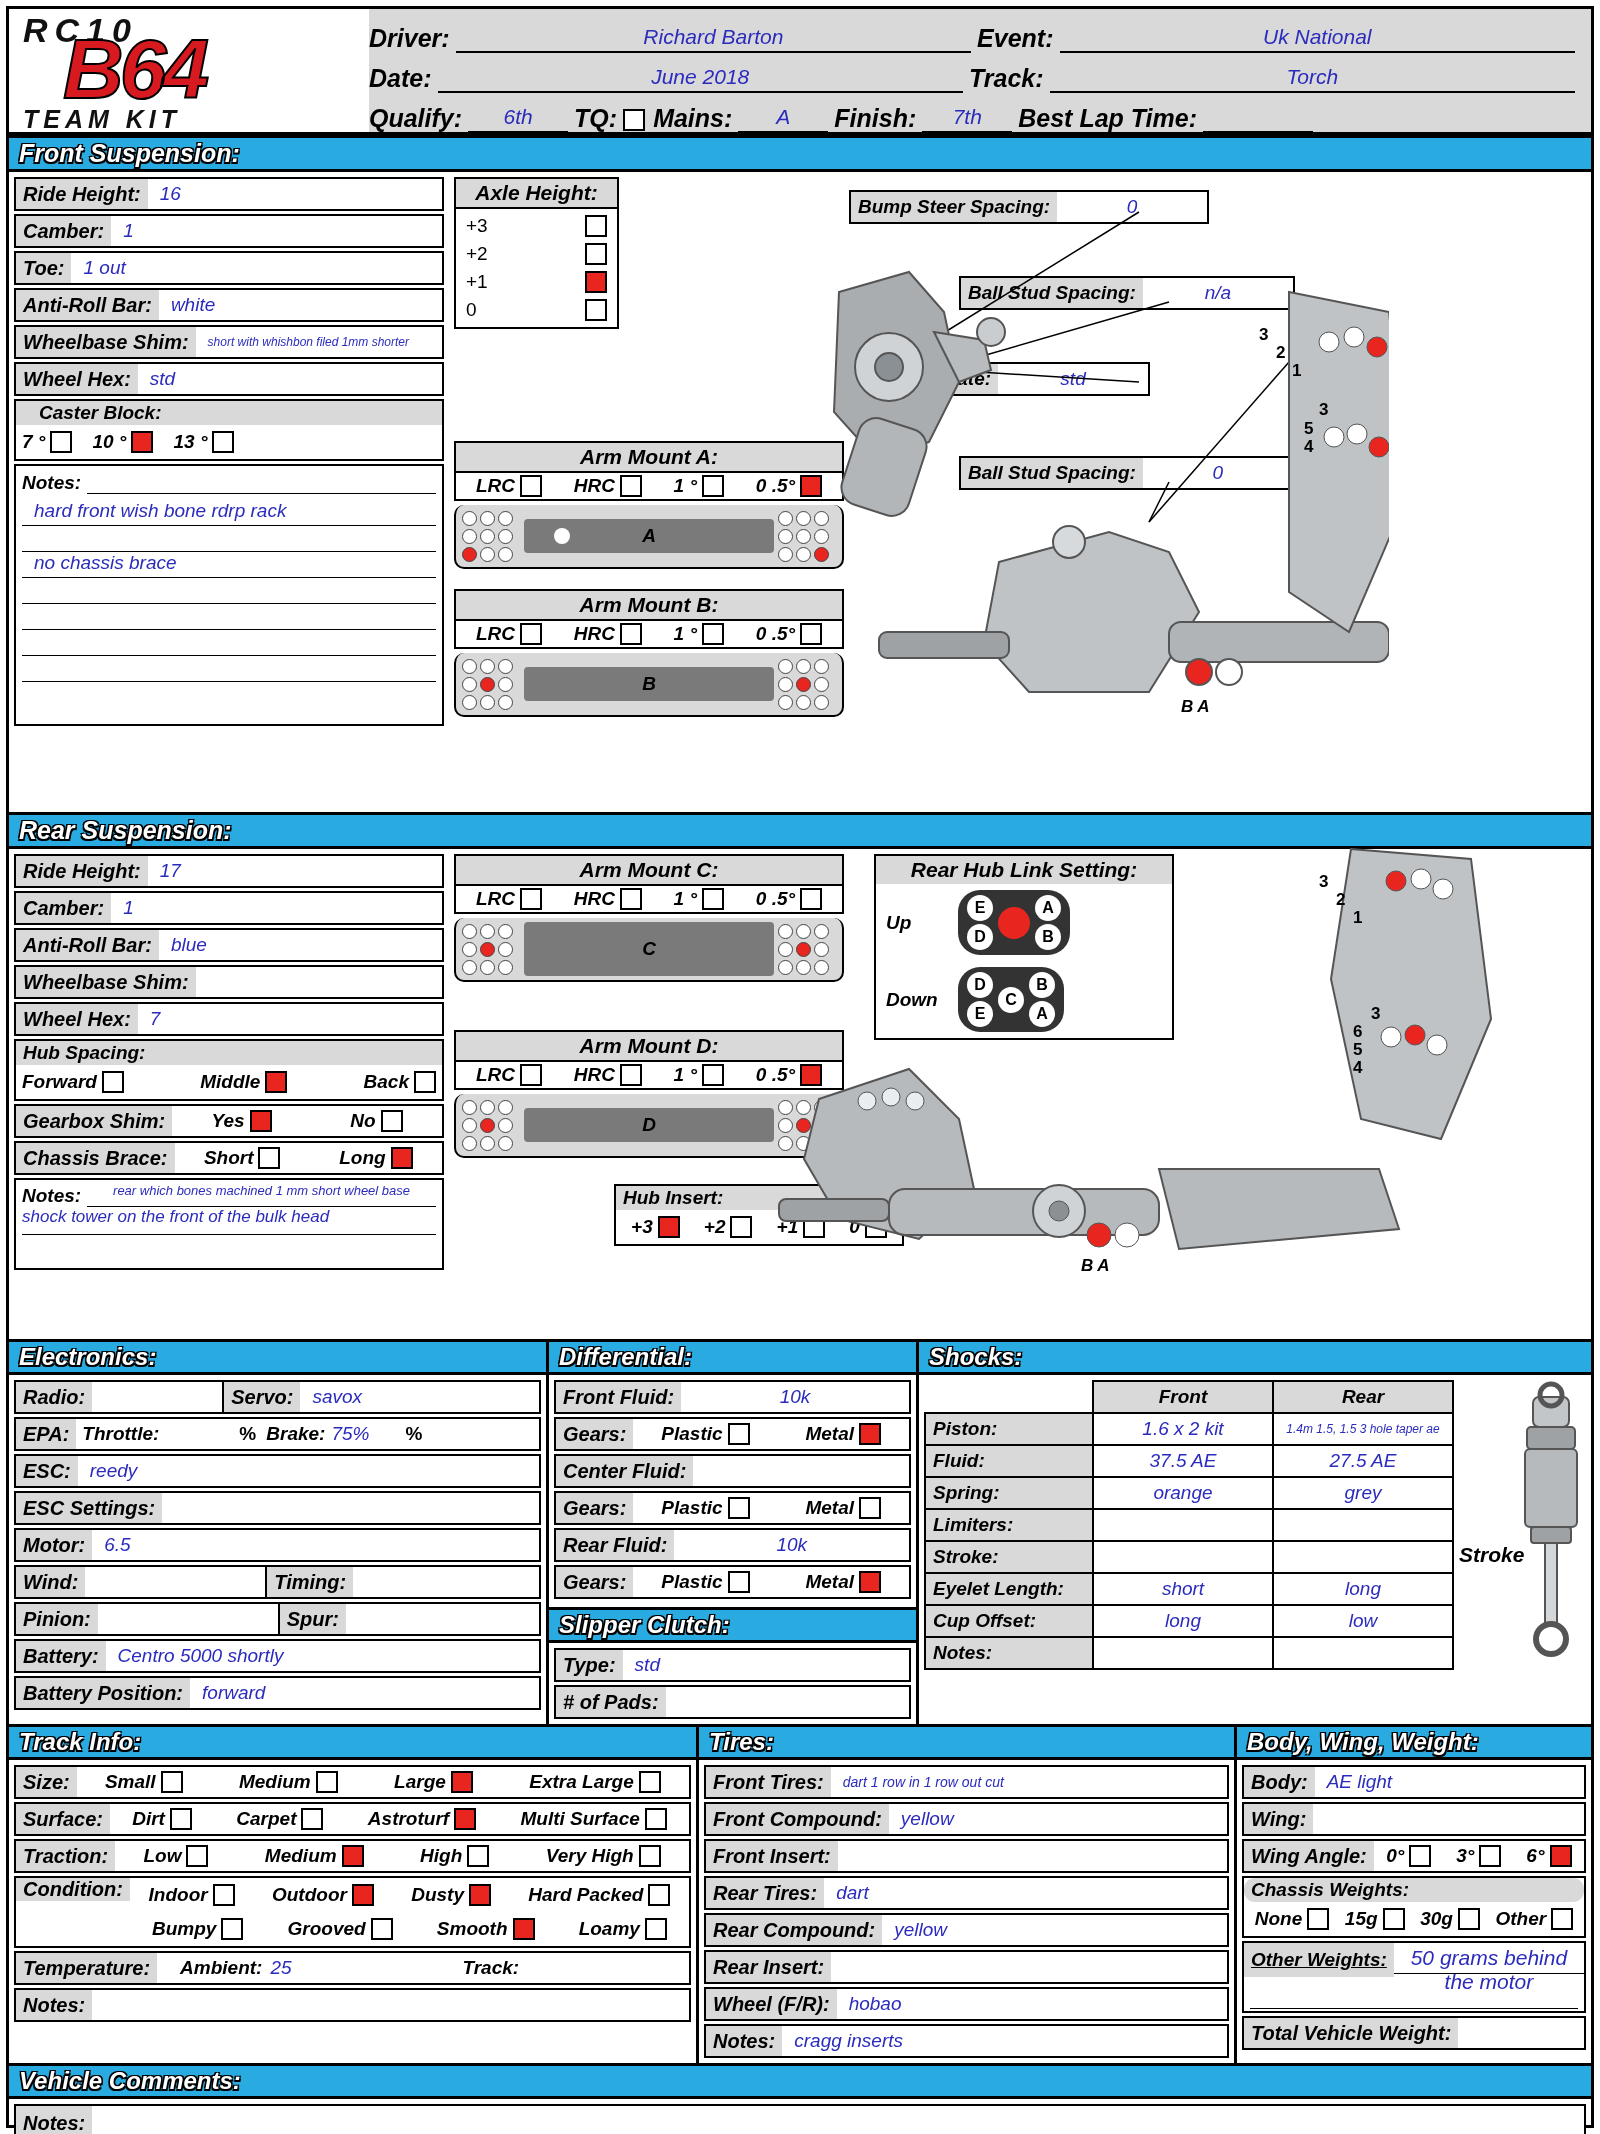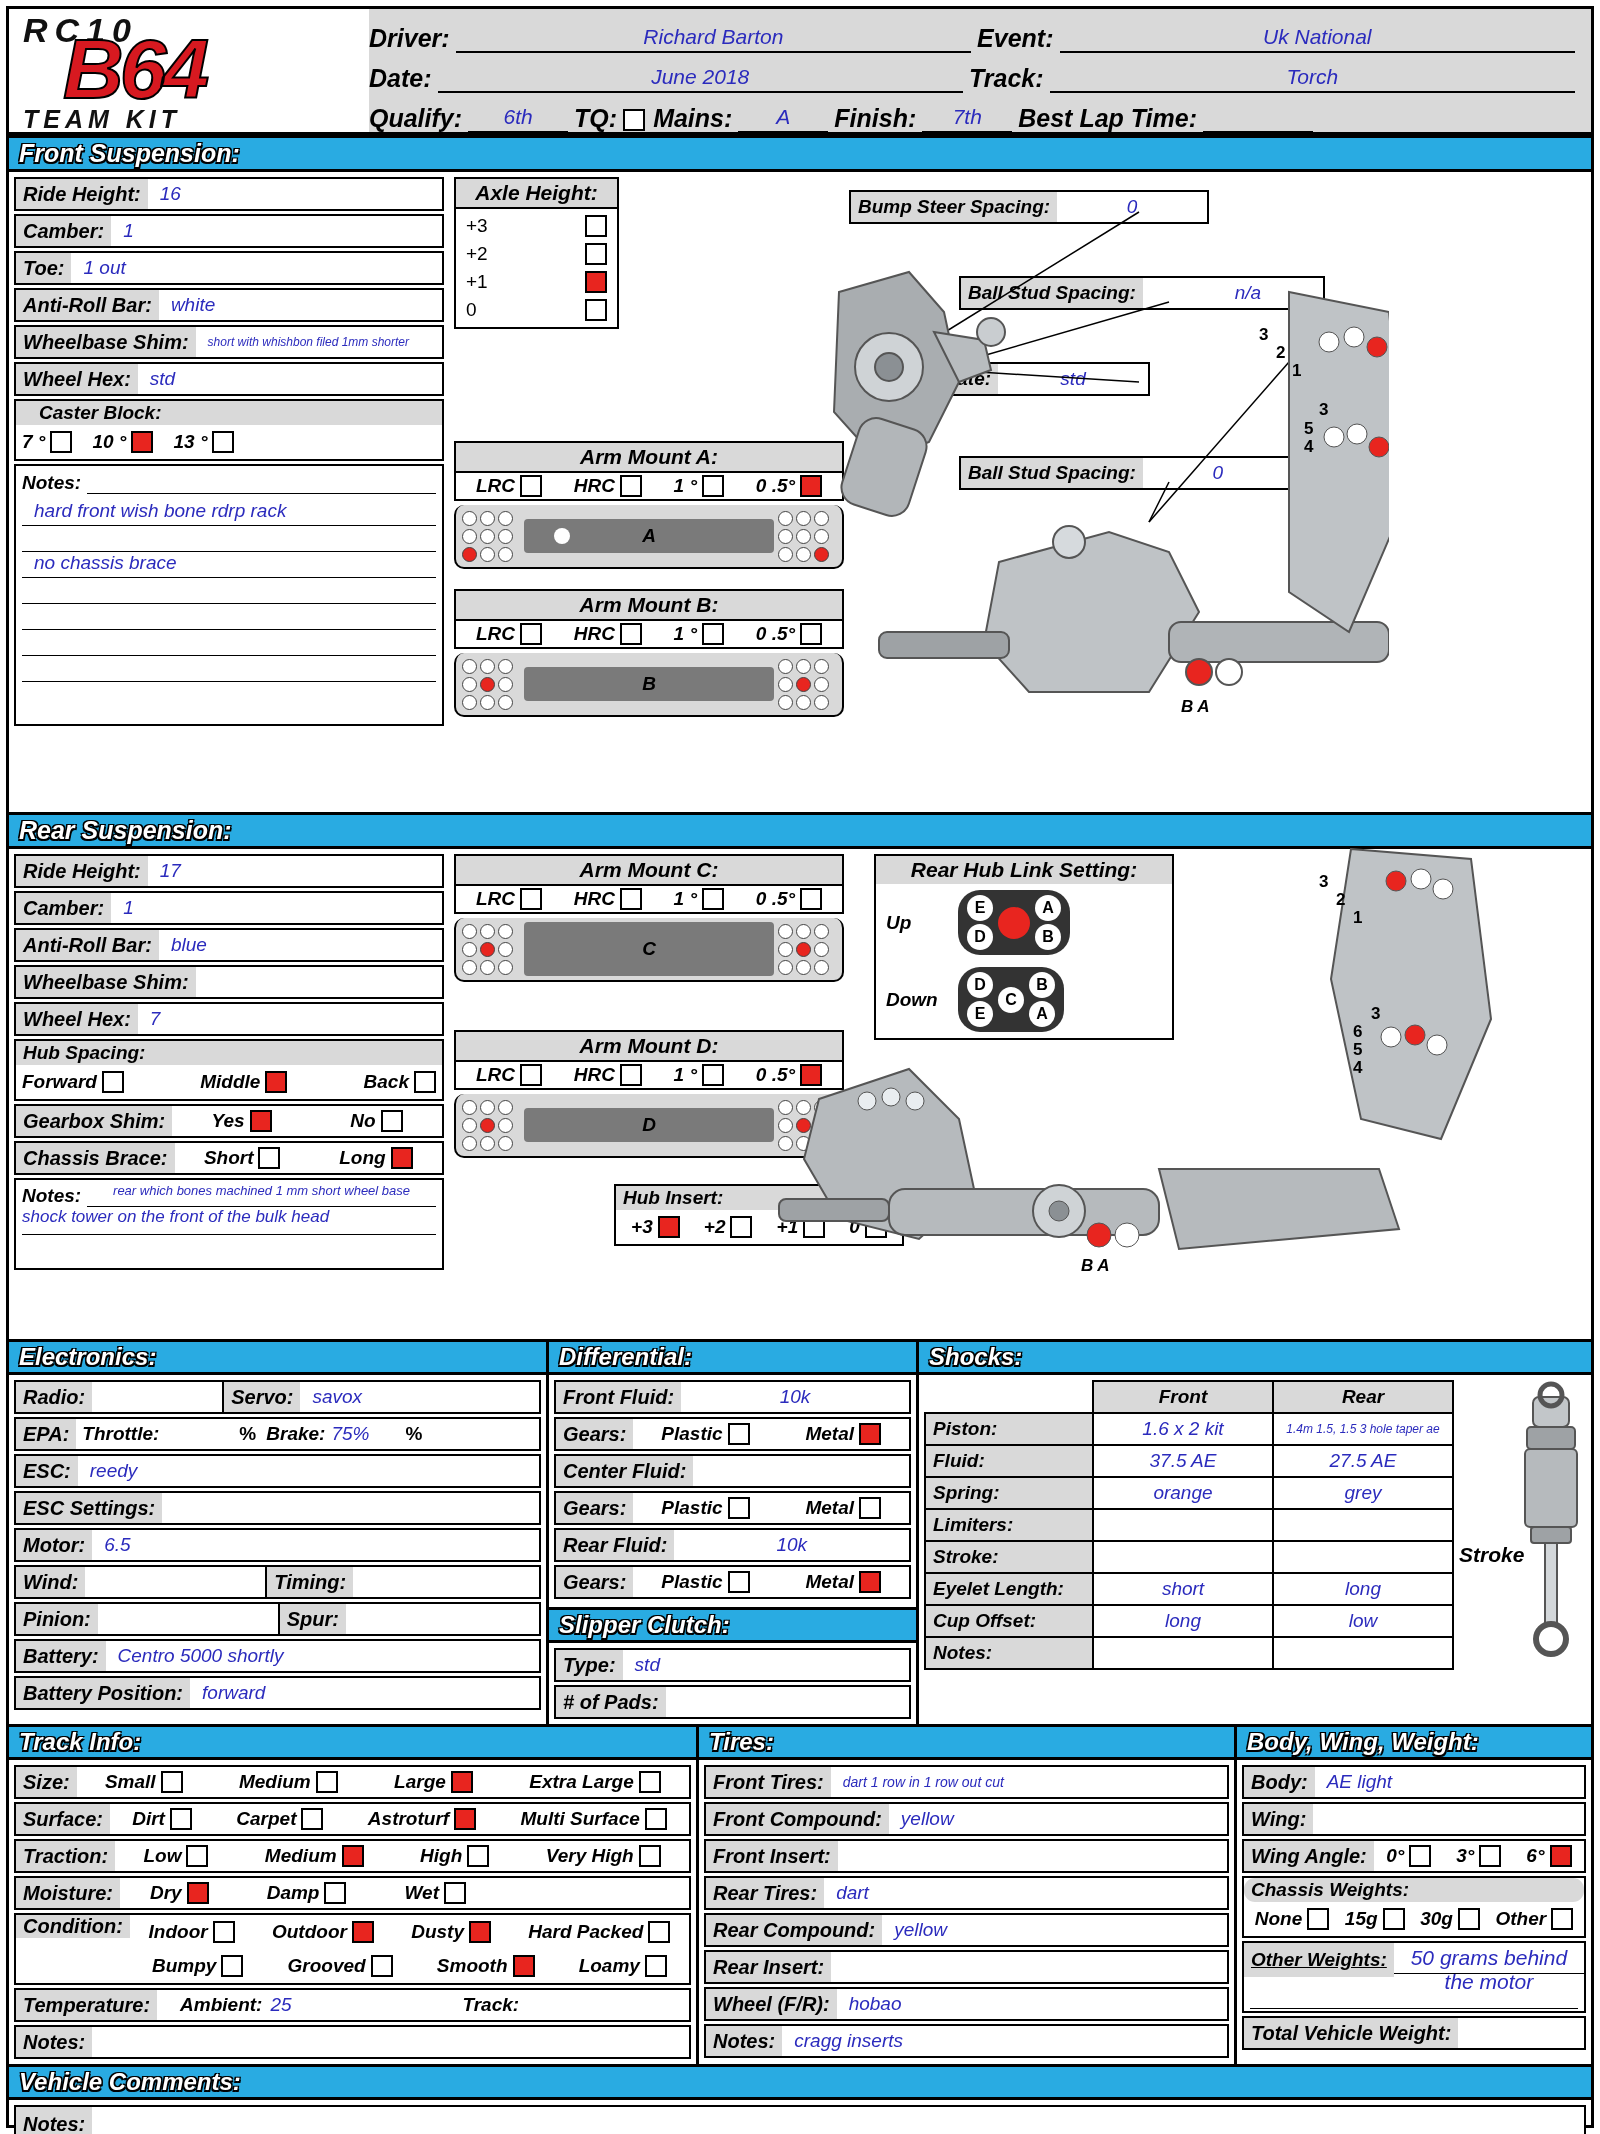--- a/index.html
+++ b/index.html
@@ -325,21 +325,21 @@
       </div>
     </div>
 
     <div class="col illus" style="flex:1; position:relative;">
       <div style="position:absolute; left:0px; top:18px; border:2px solid #000; display:flex; height:34px; align-items:center; background:#fff;">
         <span class="lab" style="background:#d9d9d9; font-weight:bold; font-style:italic; padding:0 7px; height:100%; display:flex; align-items:center;">Bump Steer Spacing:</span>
         <span style="width:150px; text-align:center; color:#2b2bbd; font-style:italic;">0</span>
       </div>
       <div style="position:absolute; left:110px; top:104px; border:2px solid #000; display:flex; height:34px; align-items:center; background:#fff;">
         <span style="background:#d9d9d9; font-weight:bold; font-style:italic; padding:0 7px; height:100%; display:flex; align-items:center;">Ball Stud Spacing:</span>
-        <span style="width:150px; text-align:center; color:#2b2bbd; font-style:italic;margin-left:30px;">n/a</span>
+        <span style="width:150px; text-align:center; color:#2b2bbd; font-style:italic;">n/a</span>
       </div>
       <div style="position:absolute; left:0px; top:190px; border:2px solid #000; display:flex; height:34px; align-items:center; background:#fff;">
         <span style="background:#d9d9d9; font-weight:bold; font-style:italic; padding:0 7px; height:100%; display:flex; align-items:center;">Steering Plate:</span>
         <span style="width:150px; text-align:center; color:#2b2bbd; font-style:italic;">std</span>
       </div>
       <div style="position:absolute; left:110px; top:284px; border:2px solid #000; display:flex; height:34px; align-items:center; background:#fff;">
         <span style="background:#d9d9d9; font-weight:bold; font-style:italic; padding:0 7px; height:100%; display:flex; align-items:center;">Ball Stud Spacing:</span>
         <span style="width:150px; text-align:center; color:#2b2bbd; font-style:italic;">0</span>
       </div>
 
@@ -912,37 +912,20 @@
             <span class="chk">
                   <span>High</span>
                   <span class="cb"></span>
                 </span>
             <span class="chk">
                   <span>Very High</span>
                   <span class="cb"></span>
                 </span>
           </span>
         </div>
-        <div class="row">
-              <span class="lab">Moisture:</span>
-          <span style="flex:1; display:flex; justify-content:flex-start; gap:58px; padding-left:30px; align-items:center; font-weight:bold; font-style:italic;">
-            <span class="chk">
-                  <span>Dry</span>
-                  <span class="cb on"></span>
-                </span>
-            <span class="chk">
-                  <span>Damp</span>
-                  <span class="cb"></span>
-                </span>
-            <span class="chk">
-                  <span>Wet</span>
-                  <span class="cb"></span>
-                </span>
-          </span>
-        </div>
         <div class="row" style="height:auto; align-items:stretch;">
           <span class="lab" style="align-items:center;">Condition:</span>
           <span style="flex:1;">
             <span style="display:flex; justify-content:space-around; align-items:center; height:34px; font-weight:bold; font-style:italic;">
               <span class="chk">
                     <span>Indoor</span>
                     <span class="cb"></span>
                   </span>
               <span class="chk">
                     <span>Outdoor</span>

